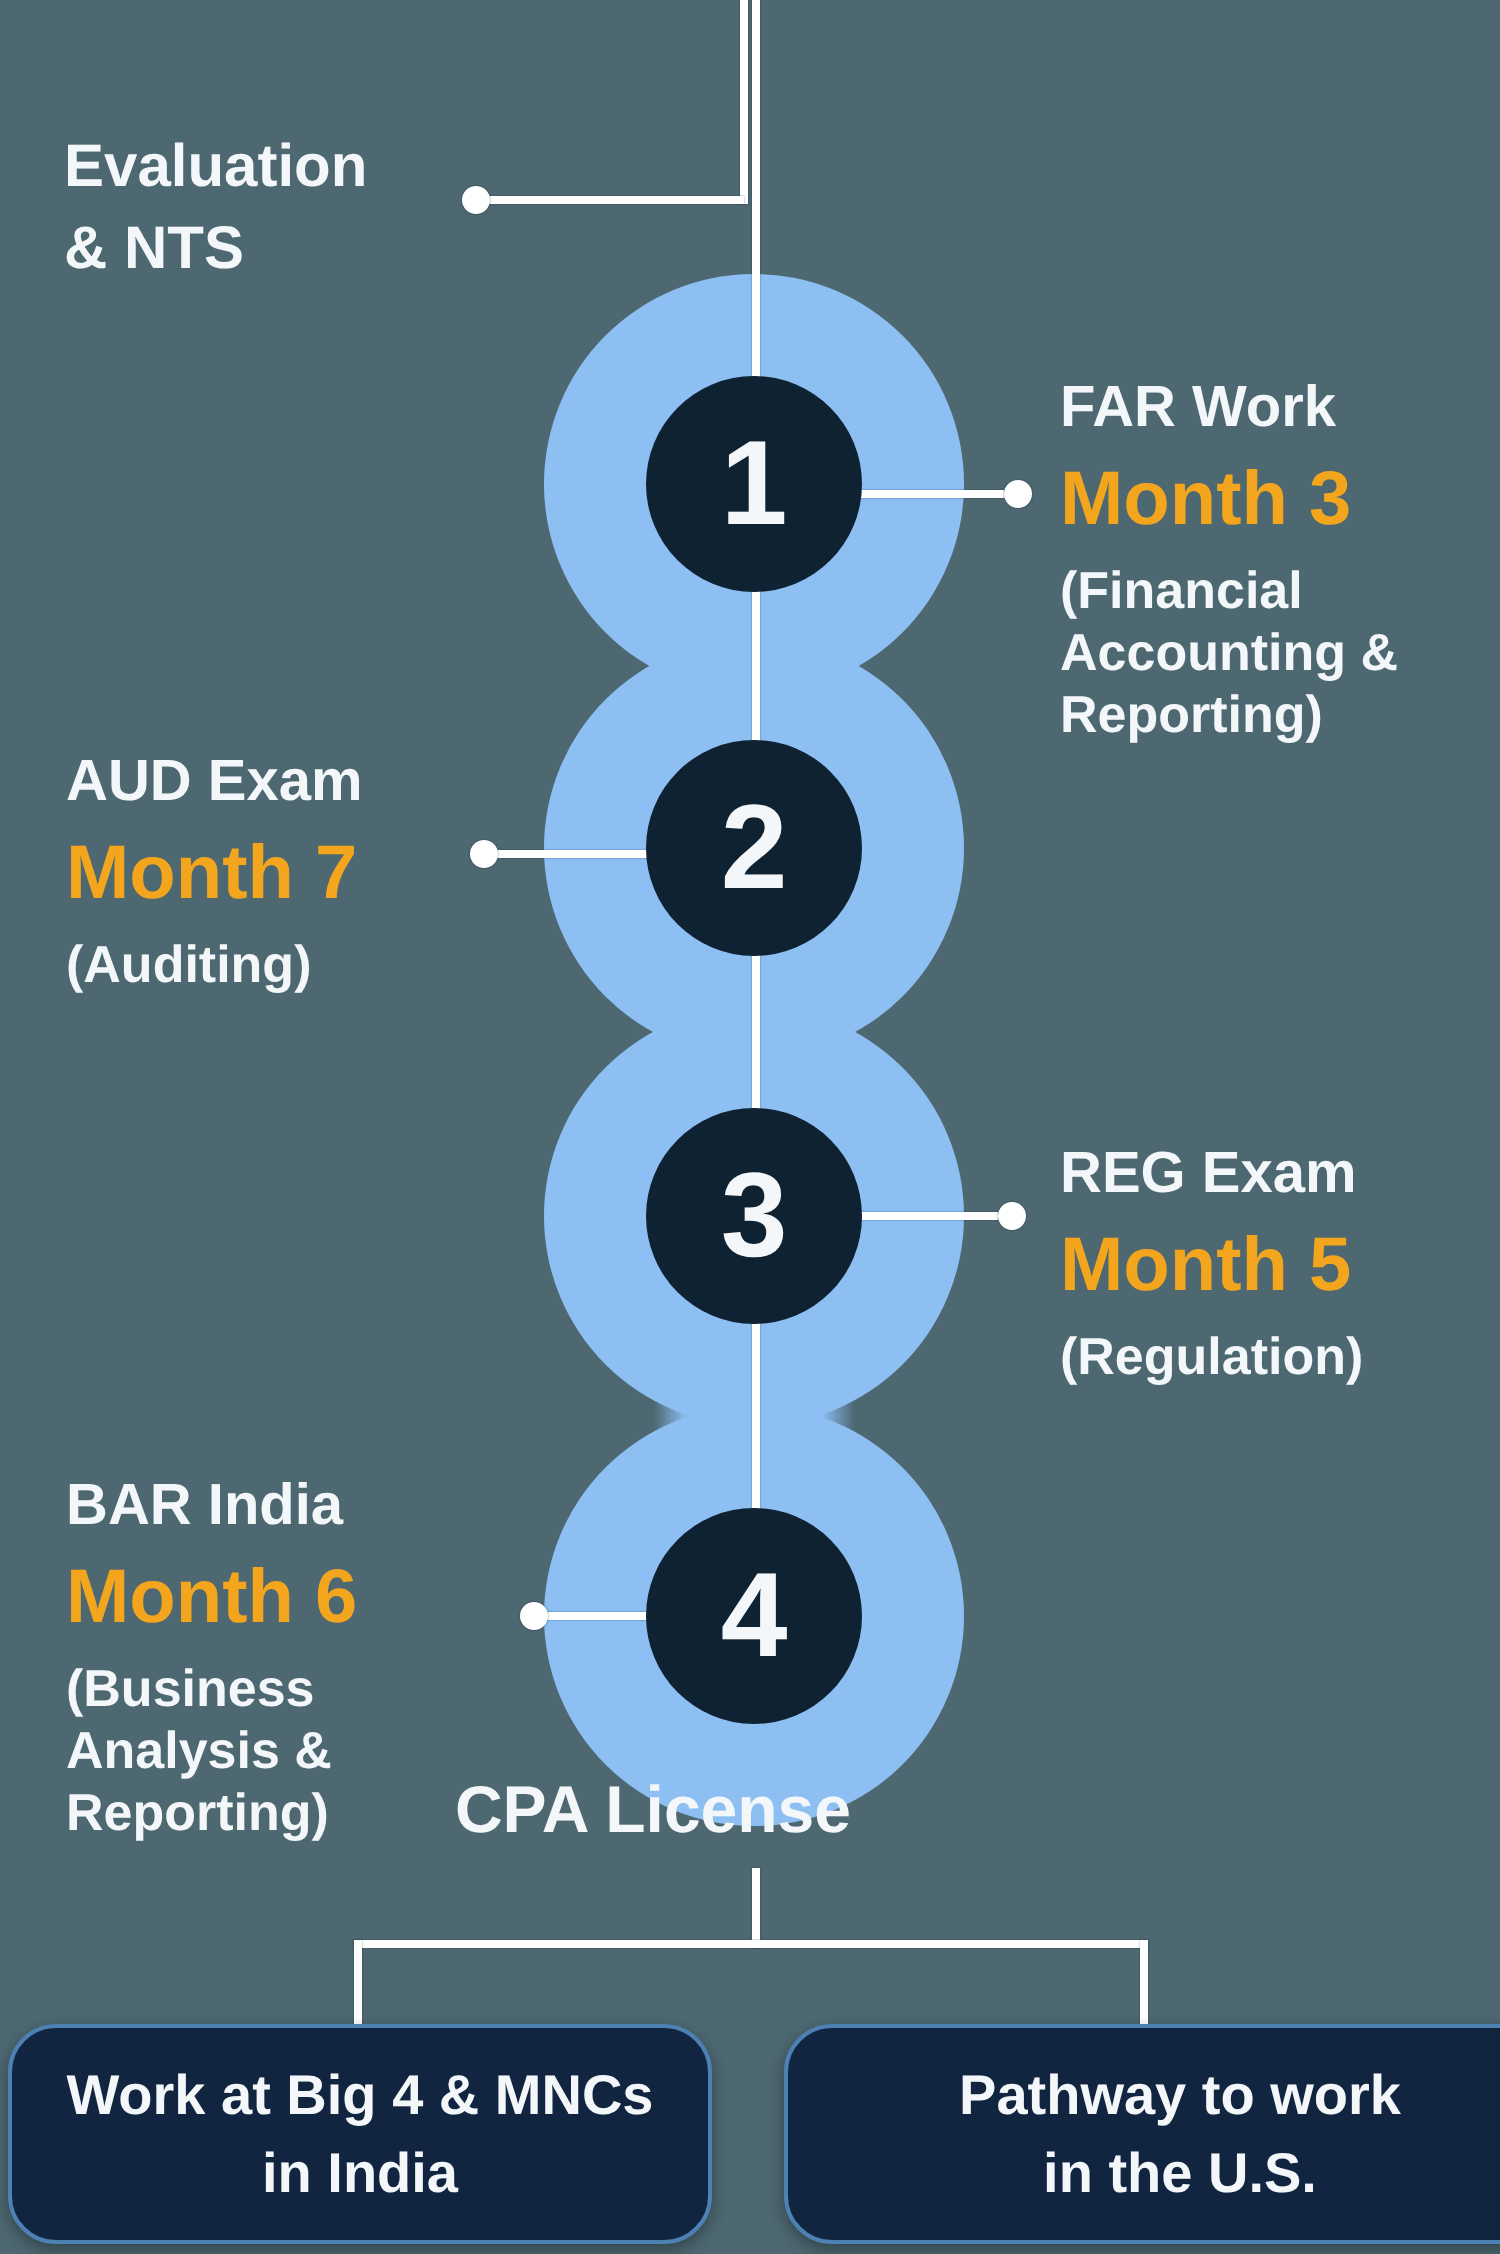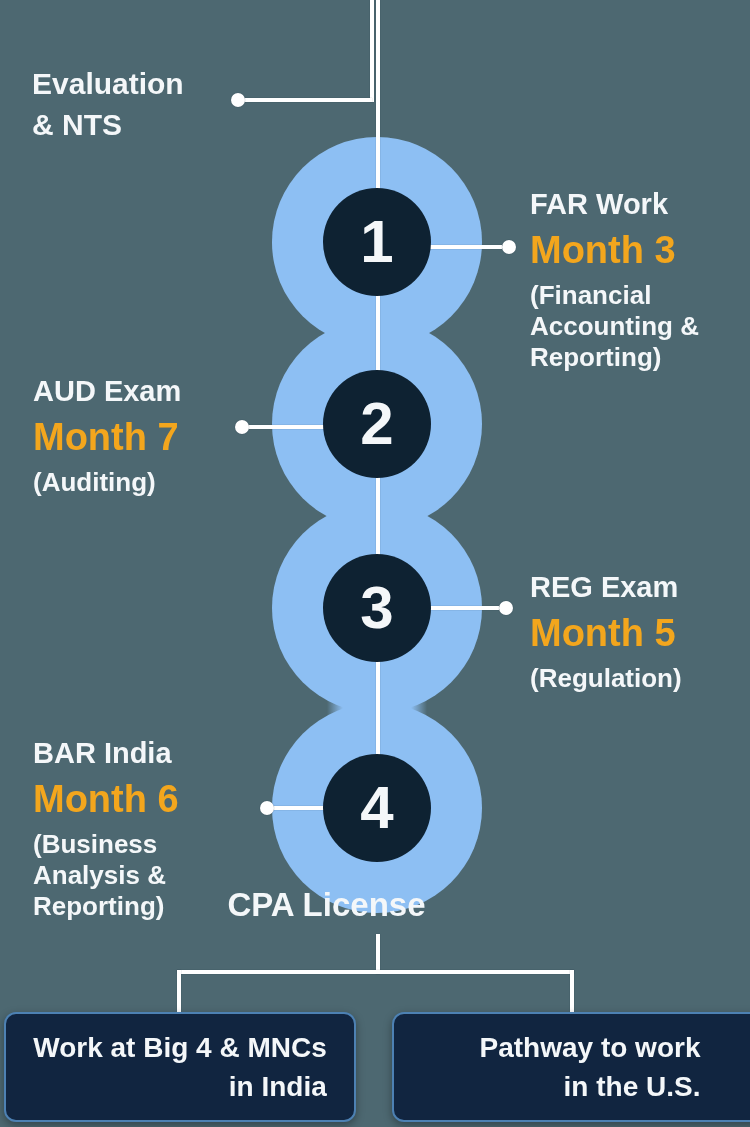--- a/index.html
+++ b/index.html
@@ -63,22 +63,22 @@
   .pos-aud{top:377px;}
   .pos-reg{top:553px;margin-top:20px;}
   .pos-bar{top:739px;}
   .license-label{
     position:absolute;left:0;top:886px;width:653px;text-align:center;
     font-size:33px;z-index:7;
   }
   
   .outcome-box{
     position:absolute;top:1012px;height:110px;z-index:7;
-    background:var(--boxnavy);border:2px solid var(--boxborder);border-radius:12px;
-    display:flex;align-items:center;justify-content:center;text-align:right;
+    background:var(--boxnavy);border:2px solid var(--boxborder);border-radius:24px;
+    display:flex;align-items:center;justify-content:center;text-align:center;
     box-sizing:border-box;box-shadow:0 3px 8px rgba(0,0,0,.35);
   }
   .outcome-box .outcome-label{font-size:28px;line-height:1.4;white-space:pre-line;}
   .box-india{left:4px;width:352px;}
   .box-us{left:392px;width:396px;}
 </style>
 </head>
 <body>
 
 <div class="canvas">

